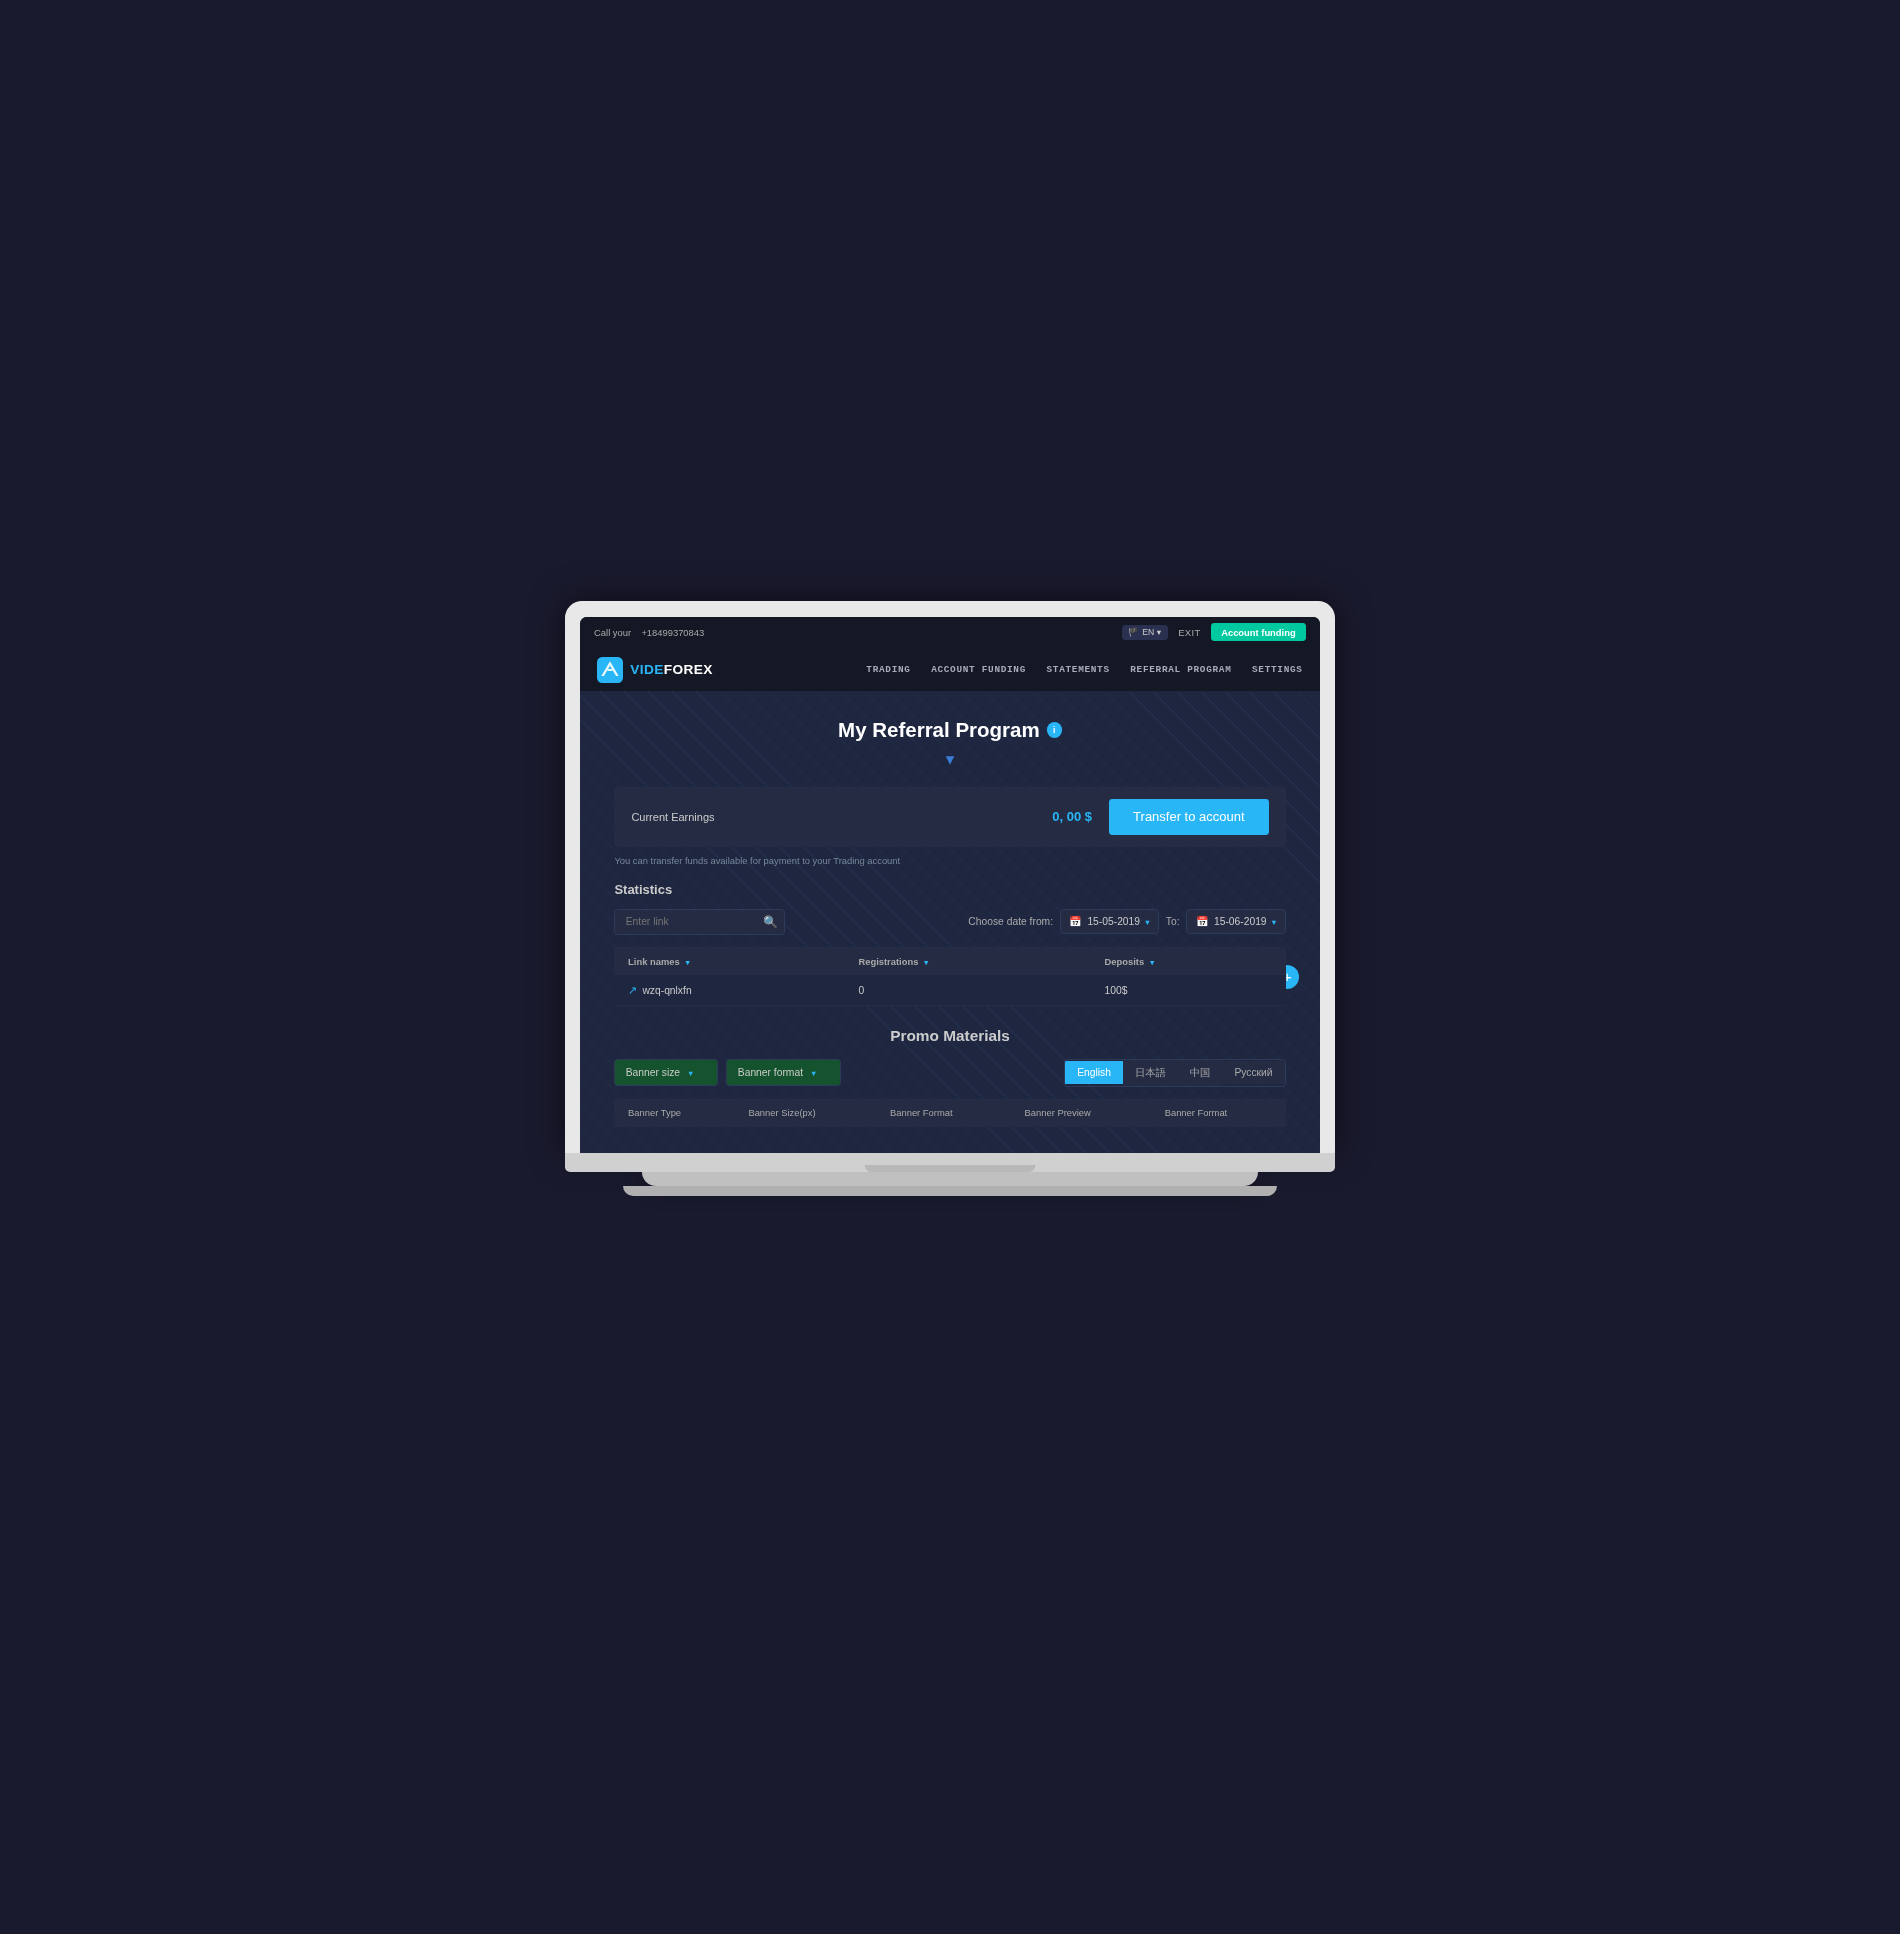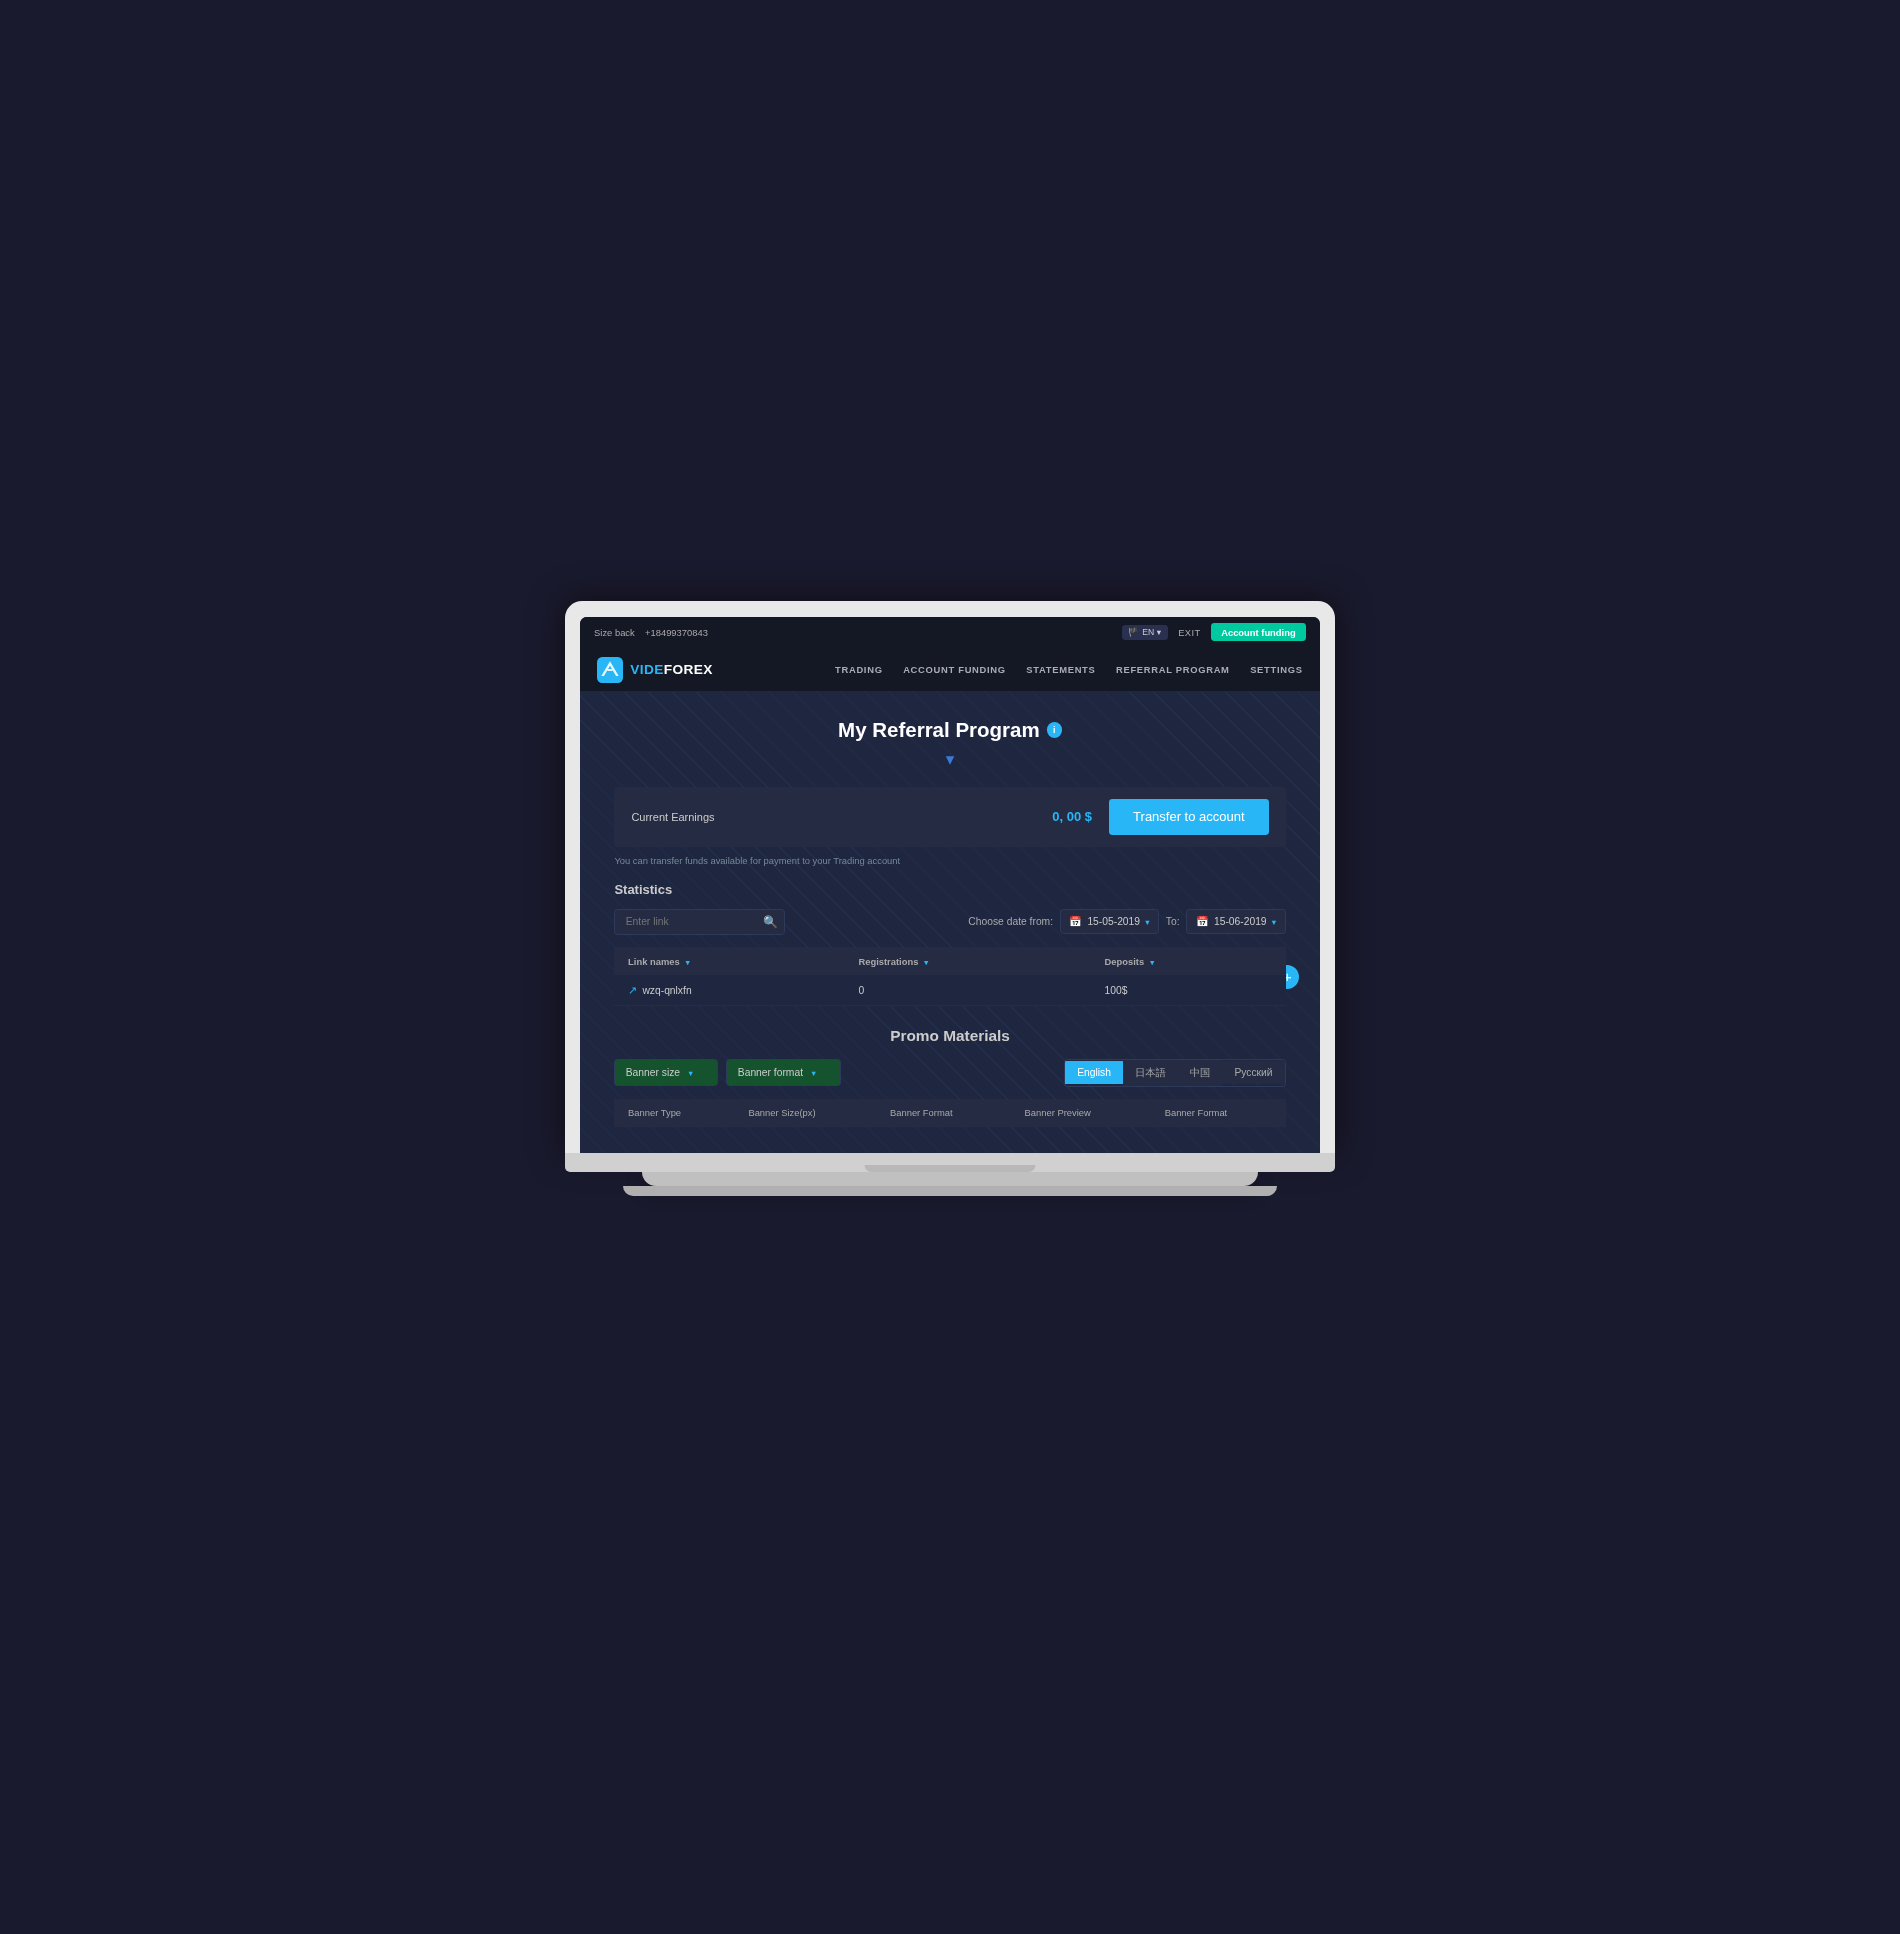--- a/index.html
+++ b/index.html
@@ -118,20 +118,21 @@
     }
 
     .logo-text span {
       color: #29b6f6;
     }
 
     .nav-links {
       display: flex;
       align-items: center;
       gap: 20.5px;
+      font-family: Liberation Mono, monospace;
     }
 
     .nav-link {
       color: #aab;
       font-size: 9.4px;
       font-weight: 600;
       letter-spacing: 0.7px;
       text-decoration: none;
       cursor: pointer;
       text-transform: uppercase;
@@ -508,21 +509,21 @@
   </style>
 </head>
 <body>
 
 <div class="laptop-wrapper">
   <div class="laptop-screen-bezel">
     <div class="laptop-screen">
 
       <div class="top-bar">
         <div class="top-bar-left">
-          <span>Size back</span>
+          <span>Call your</span>
           <span>+18499370843</span>
         </div>
         <div class="top-bar-right">
           <button class="lang-btn">
             <span>🏴</span>
             <span>EN</span>
             <span>▾</span>
           </button>
           <button class="exit-btn">EXIT</button>
           <button class="account-funding-btn">Account funding</button>

